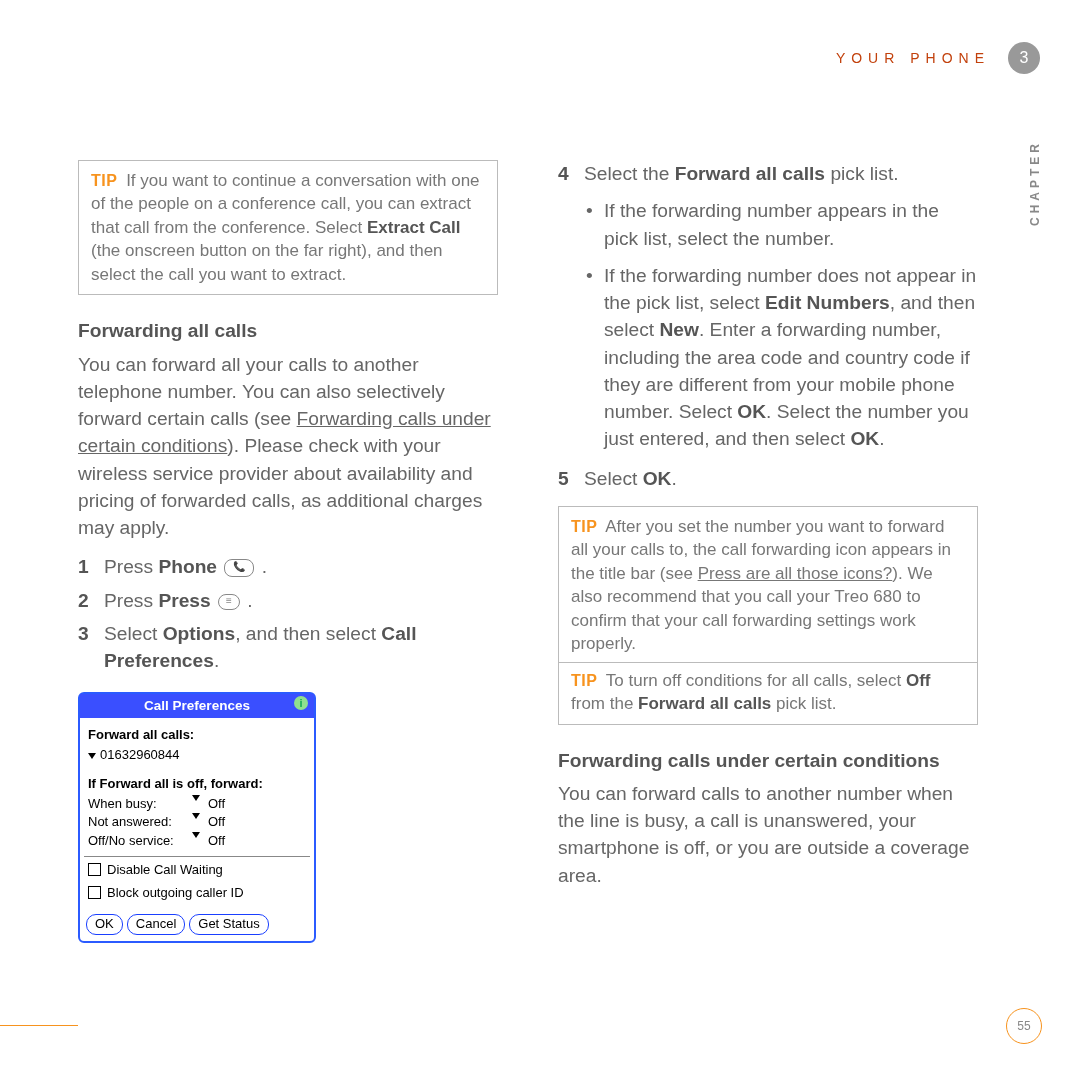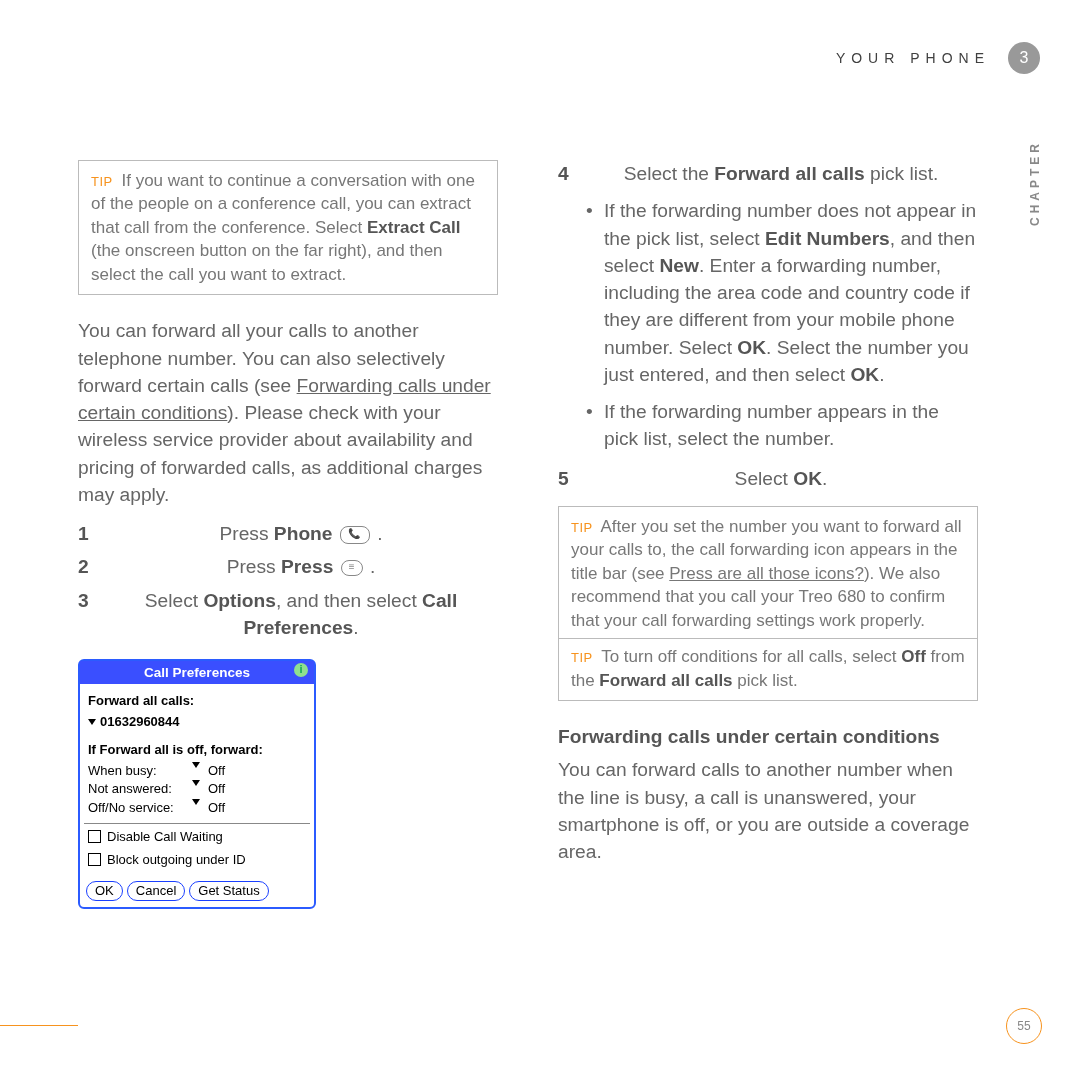--- a/index.html
+++ b/index.html
@@ -21,21 +21,21 @@
   .header-right {
     position: absolute;
     top: 42px;
     right: 40px;
     display: flex;
     align-items: center;
   }
   .header-label {
     letter-spacing: 6px;
     font-size: 14px;
-    color: #404040;
+    color: #c2410c;
     margin-right: 18px;
   }
   .chapter-badge {
     width: 32px;
     height: 32px;
     border-radius: 50%;
     background: #999;
     color: #fff;
     display: flex;
     align-items: center;
@@ -70,36 +70,36 @@
   .tipbox {
     border: 1px solid #bbb;
     padding: 8px 12px;
     font-size: 17px;
     line-height: 1.38;
     color: #777;
     margin-bottom: 22px;
   }
   .tiplabel {
     color: #f7931e;
-    font-weight: normal;
-    font-size: 13px;
+    font-weight: bold;
+    font-size: 16px;
     letter-spacing: 0.5px;
     margin-right: 4px;
   }
   .h2 {
     font-weight: bold;
     color: #555;
     margin: 10px 0 6px 0;
     font-size: 19.2px;
   }
   .para { margin: 0 0 12px 0; }
   .steps { list-style: none; padding: 0; margin: 0 0 10px 0; }
   .steps > li { display: flex; margin-bottom: 6px; }
   .stepnum { font-weight: bold; width: 26px; color:#555; flex-shrink:0; }
-  .stepbody { flex: 1; text-align: center; }
+  .stepbody { flex: 1; }
   .b { font-weight: bold; color: #555; }
   .ul { margin: 4px 0 12px 28px; padding: 0; list-style: none; }
   .ul > li { position: relative; padding-left: 18px; margin-bottom: 10px; }
   .ul > li::before {
     content: "•"; position: absolute; left: 0; top: 0; color: #666;
   }
   .underline { text-decoration: underline; }
   .keyicon {
     display: inline-block;
     width: 28px; height: 16px;
@@ -140,21 +140,21 @@
   }
   .phonefig .titlebar .info {
     position: absolute; right: 6px; top: 2px;
     width: 14px; height: 14px; border-radius: 50%;
     background: #8fe08f; color: #1a5; font-weight: bold;
     display: flex; align-items: center; justify-content: center;
     font-size: 11px;
   }
   .phonefig .body { padding: 6px 8px 4px; }
   .phonefig .sec { font-weight: bold; margin: 2px 0; }
-  .phonefig .val { font-weight: bold; }
+  .phonefig .val { font-weight: normal; }
   .dd { display: inline-block; width: 0; height: 0;
         border-left: 4px solid transparent;
         border-right: 4px solid transparent;
         border-top: 6px solid #000;
         margin-right: 4px; vertical-align: middle;}
   .phonefig .row { display: flex; gap: 4px; font-size: 13px; }
   .phonefig .row .lab { width: 100px; }
   .phonefig .cbrow { margin: 4px 0; font-weight: normal; }
   .cb { display: inline-block; width: 11px; height: 11px; border: 1.5px solid #000; margin-right: 6px; vertical-align: -2px; }
   .btnrow { display: flex; gap: 4px; padding: 4px 6px 6px; }
@@ -197,20 +197,21 @@
     <div class="col">
       <div class="tipbox">
         <span class="tiplabel">TIP</span>
         <span>
           <span>If you want to continue a conversation with one of the people on a conference call, you can extract that call from the conference. Select </span>
           <span class="b">Extract Call</span>
           <span> (the onscreen button on the far right), and then select the call you want to extract.</span>
         </span>
       </div>
 
+      <div class="h2">Forwarding all calls</div>
       <p class="para">
         <span>You can forward all your calls to another telephone number. You can also selectively forward certain calls (see </span>
         <span class="underline">Forwarding calls under certain conditions</span><span>). Please check with your wireless service provider about availability and pricing of forwarded calls, as additional charges may apply.</span>
       </p>
 
       <ul class="steps">
         <li>
           <span class="stepnum">1</span>
           <span class="stepbody">
             <span>Press </span>
@@ -257,21 +258,21 @@
               <span class="dd"></span>
               <span>Off</span>
             </div>
           <div class="row">
               <span class="lab">Off/No service:</span>
               <span class="dd"></span>
               <span>Off</span>
             </div>
           <div style="height:1px;background:#888;margin:6px -4px 4px"></div>
           <div class="cbrow"><span class="cb"></span><span>Disable Call Waiting</span></div>
-          <div class="cbrow"><span class="cb"></span><span>Block outgoing under ID</span></div>
+          <div class="cbrow"><span class="cb"></span><span>Block outgoing caller ID</span></div>
         </div>
         <div class="btnrow">
           <span class="pbtn">OK</span>
           <span class="pbtn">Cancel</span>
           <span class="pbtn">Get Status</span>
         </div>
       </div>
     </div>
 
     <div class="col">
@@ -279,28 +280,28 @@
         <li>
           <span class="stepnum">4</span>
           <span class="stepbody">
             <span>Select the </span>
             <span class="b">Forward all calls</span>
             <span> pick list.</span>
           </span>
         </li>
       </ul>
       <ul class="ul">
+        <li><span>If the forwarding number appears in the pick list, select the number.</span></li>
         <li>
           <span>If the forwarding number does not appear in the pick list, select </span>
           <span class="b">Edit Numbers</span><span>, and then select </span>
           <span class="b">New</span><span>. Enter a forwarding number, including the area code and country code if they are different from your mobile phone number. Select </span>
           <span class="b">OK</span><span>. Select the number you just entered, and then select </span>
           <span class="b">OK</span><span>.</span>
         </li>
-        <li><span>If the forwarding number appears in the pick list, select the number.</span></li>
       </ul>
       <ul class="steps">
         <li>
           <span class="stepnum">5</span>
           <span class="stepbody">
             <span>Select </span>
             <span class="b">OK</span><span>.</span>
           </span>
         </li>
       </ul>

